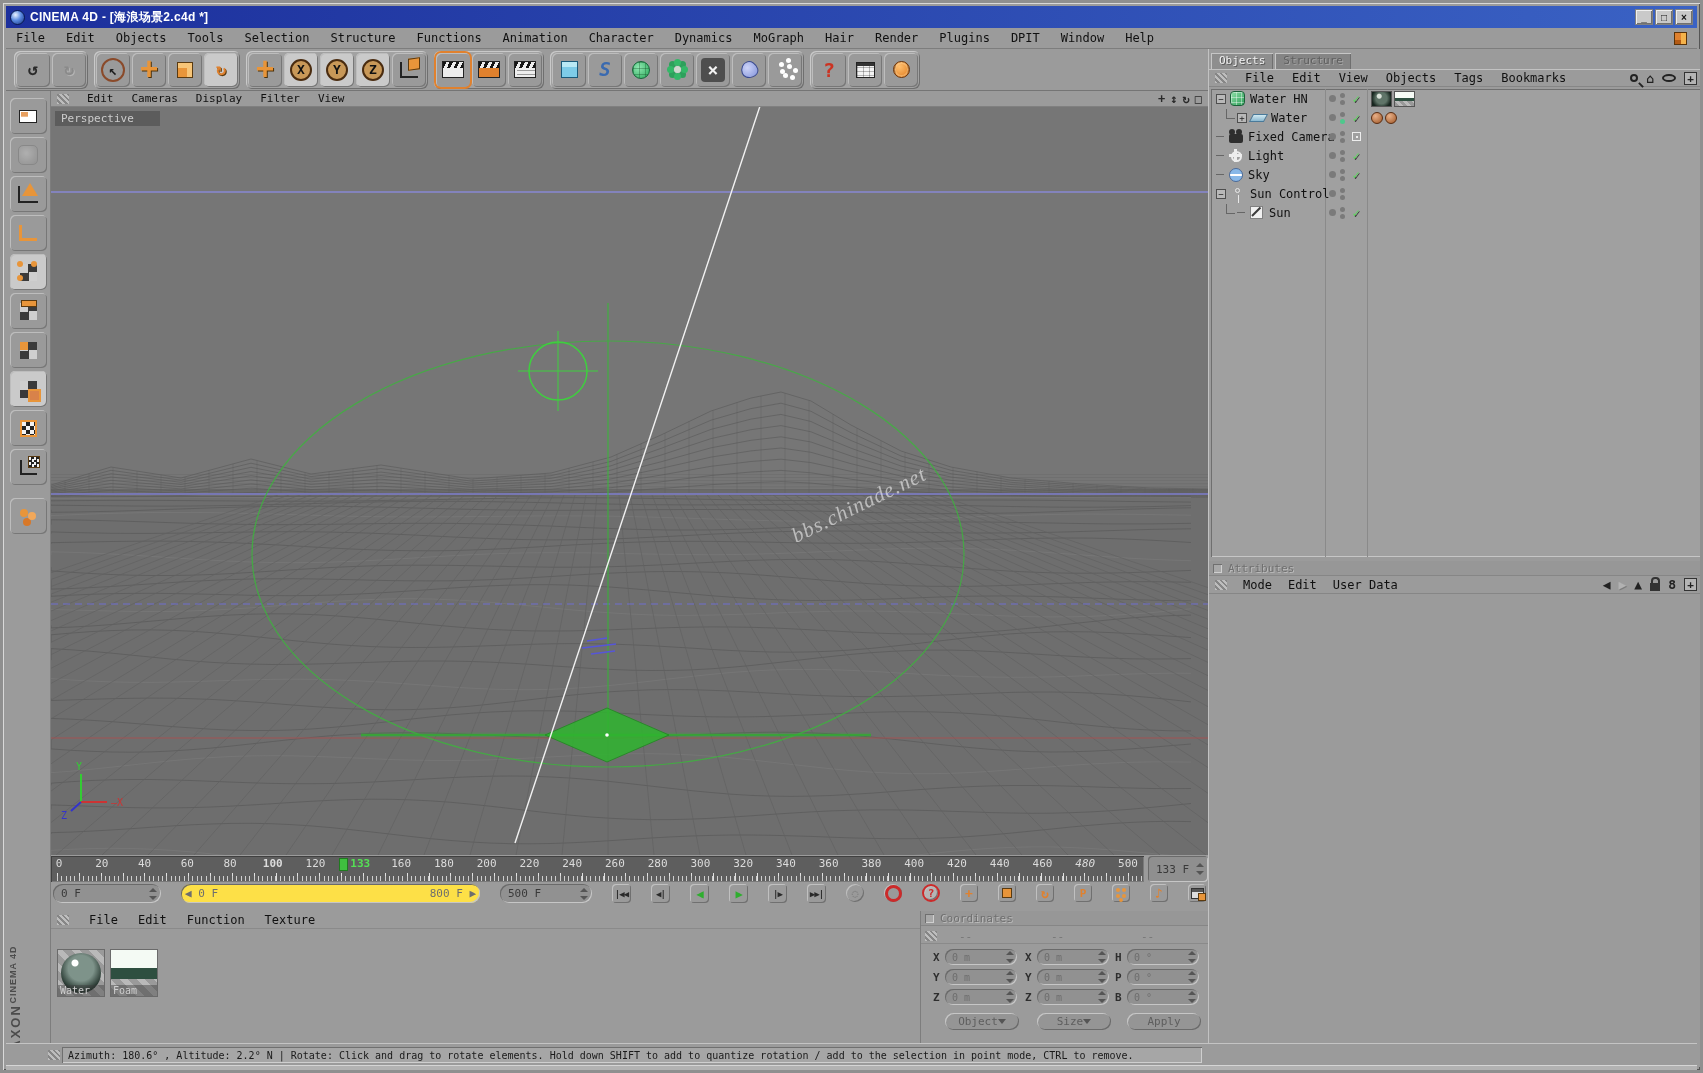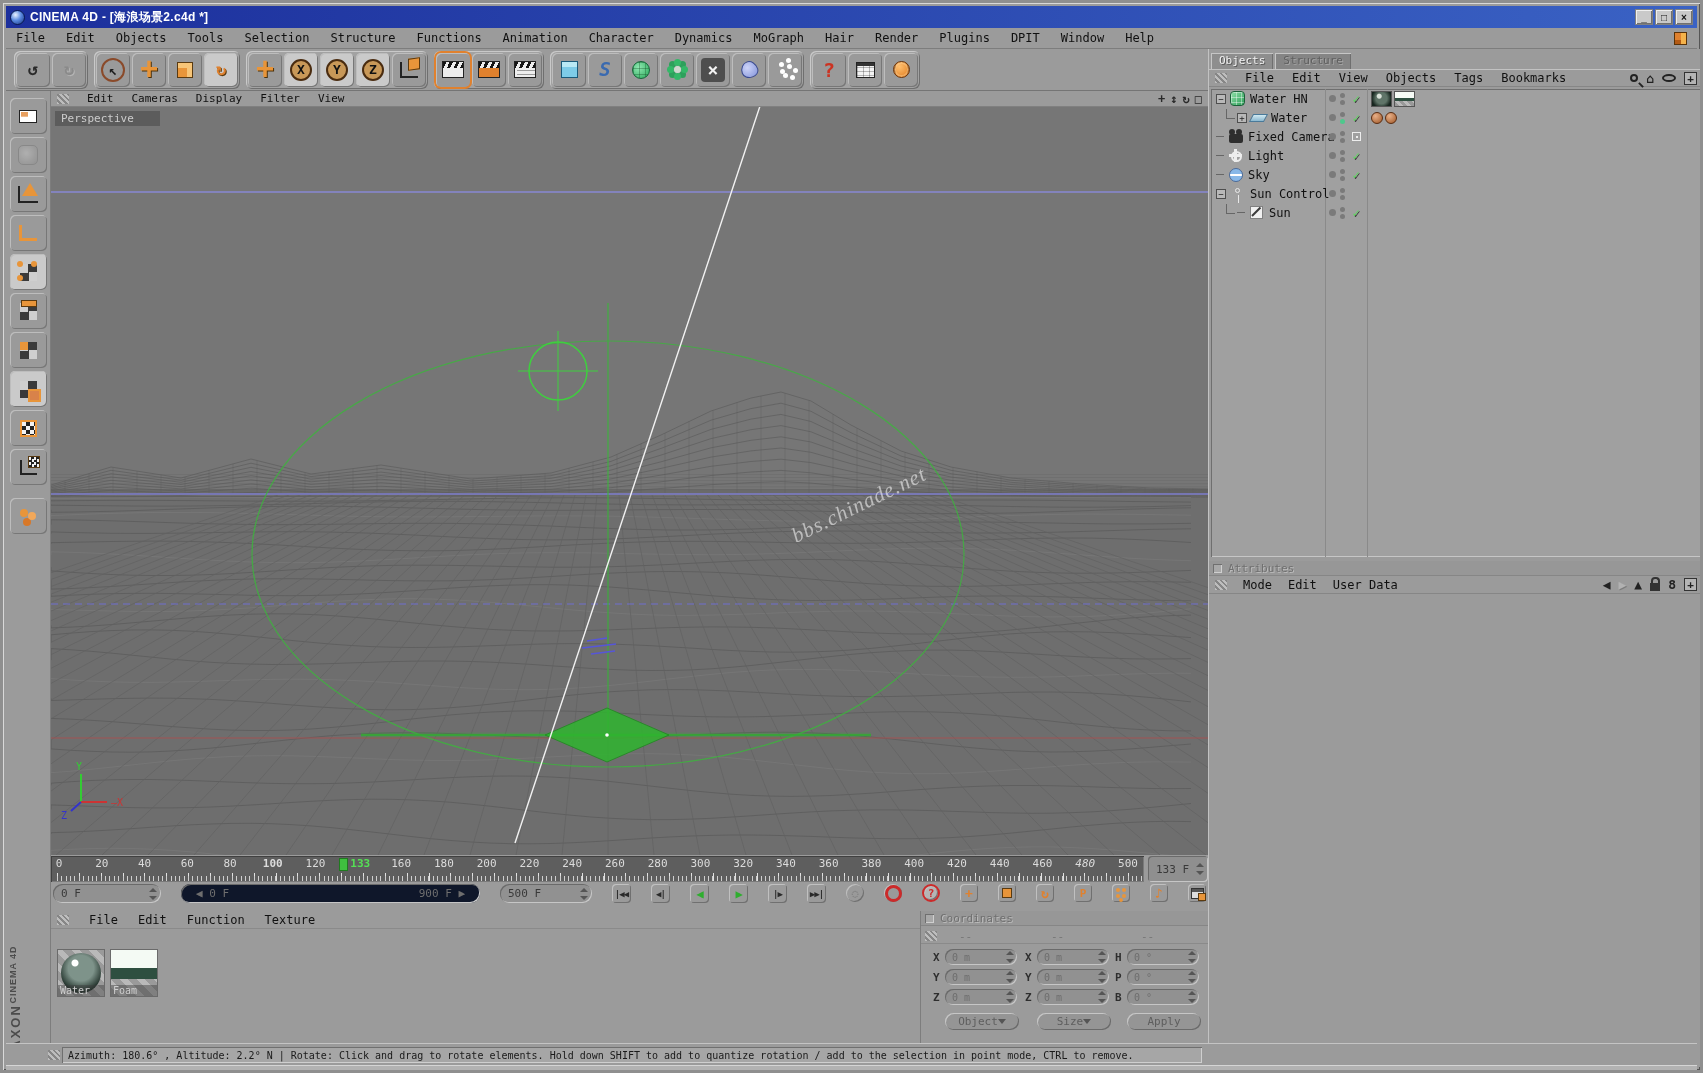--- a/index.html
+++ b/index.html
@@ -130,23 +130,23 @@
   .transport{position:absolute;left:0;top:29px;right:0;height:26px;display:flex;align-items:flex-start;gap:20px;padding:0 2px;}
   .spin{height:19px;border-radius:9px;background:#919191;box-shadow:inset 1px 1px 0 #6a6a6a, inset -1px -1px 0 #c6c6c6;
     display:flex;align-items:center;padding:0 4px 0 8px;color:#3a3a3a;font-size:11px;}
   .spin .spin-txt{flex:1;}
   .spin-arrows{width:9px;height:12px;position:relative;}
   .spin-arrows::before{content:"";position:absolute;top:0;left:1px;border-left:4px solid transparent;
     border-right:4px solid transparent;border-bottom:4px solid #555;}
   .spin-arrows::after{content:"";position:absolute;bottom:0;left:1px;border-left:4px solid transparent;
     border-right:4px solid transparent;border-top:4px solid #555;}
   .framebox .spin{width:100%;height:100%;border-radius:4px;background:#8f8f8f;}
-  .pslider{flex:1;height:19px;border-radius:9px;background:#0f172a;
+  .pslider{flex:1;height:19px;border-radius:9px;background:#fde047;
     box-shadow:inset 1px 1px 0 #6a6a6a, inset -1px -1px 0 #c6c6c6;
-    display:flex;align-items:center;justify-content:space-between;padding:0 15px;color:#6e6e6e;font-size:11px;}
+    display:flex;align-items:center;justify-content:space-between;padding:0 4px;color:#6e6e6e;font-size:11px;}
   .tbtn{width:19px;height:19px;border-radius:4px;background:#9a9a9a;
     box-shadow:inset 1px 1px 0 #c0c0c0, inset -1px -1px 0 #707070;
     display:flex;align-items:center;justify-content:center;font-size:9px;font-weight:bold;color:#2a2a2a;letter-spacing:-1px;}
   .tbtn.green{color:#2fae2f;font-size:12px;}
   .rbtn{width:18px;height:18px;border-radius:50%;display:flex;align-items:center;justify-content:center;
     font-size:11px;font-weight:bold;box-shadow:inset 1px 1px 0 #c0c0c0, inset -1px -1px 0 #707070;background:#9a9a9a;}
   .rbtn.gray{color:#7a7a7a;}
   .rbtn.record{background:#9a9a9a;}
   .rbtn.record::after{content:"";width:11px;height:11px;border-radius:50%;border:3px solid #cc2a2a;background:#9a9a9a;}
   .rbtn.qred{color:#cc2a2a;border:2px solid #cc2a2a;width:18px;height:18px;background:#b5b5b5;}
@@ -662,21 +662,21 @@
           <span class="spin-arrows"></span>
         </div>
     </div>
     <div class="transport" id="transport">
         <div class="spin" style="width: 108px;">
           <span class="spin-txt">0 F</span>
           <span class="spin-arrows"></span>
         </div>
         <div class="pslider">
           <span>◀ 0 F</span>
-          <span>900 F ▶</span>
+          <span>800 F ▶</span>
         </div>
         <div class="spin" style="width: 92px;">
           <span class="spin-txt">500 F</span>
           <span class="spin-arrows"></span>
         </div>
         <div class="tbtn">|◀◀</div>
         <div class="tbtn">◀|</div>
         <div class="tbtn green">◀</div>
         <div class="tbtn green">▶</div>
         <div class="tbtn">|▶</div>

